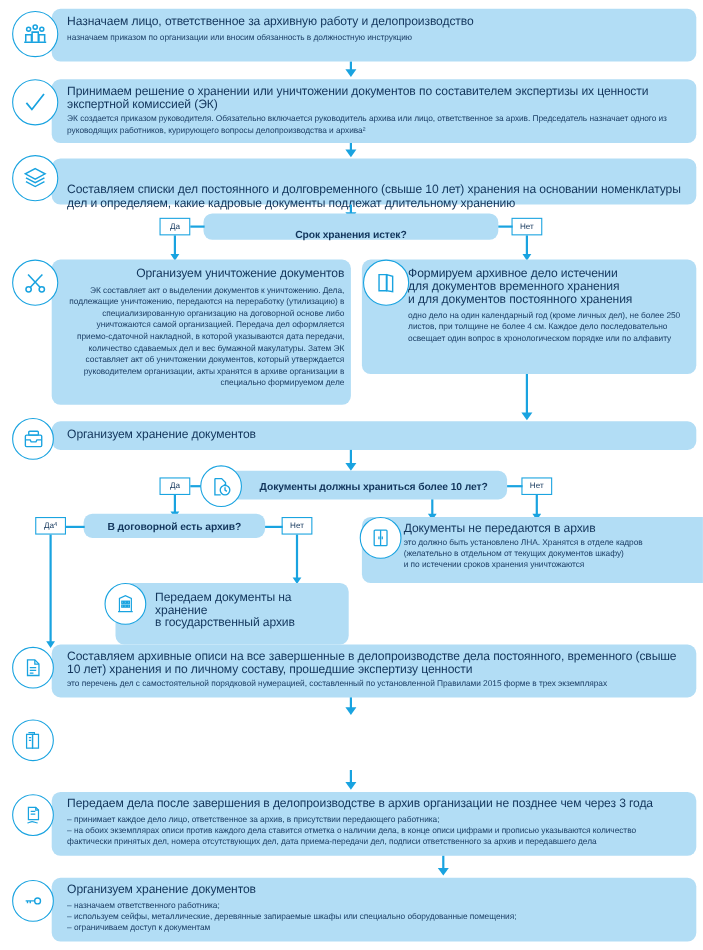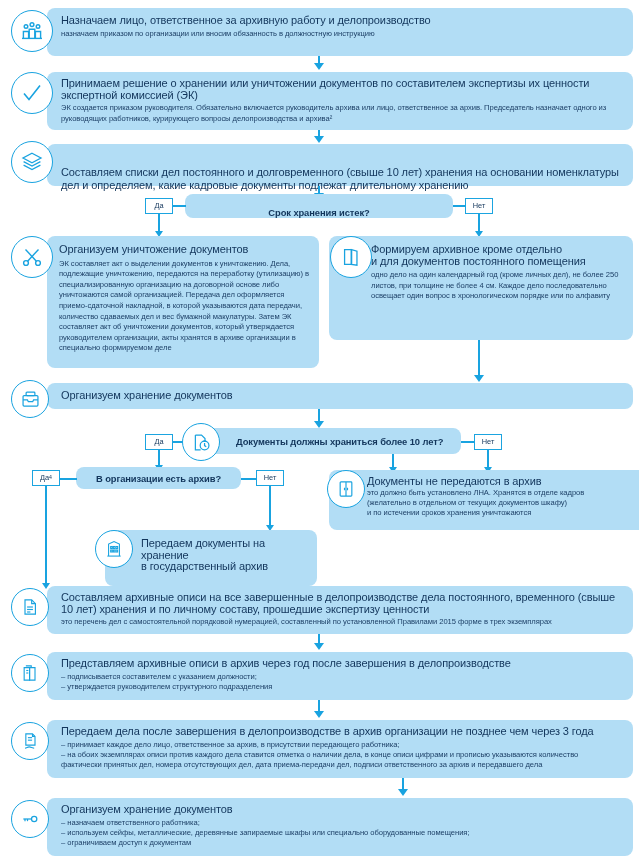--- a/index.html
+++ b/index.html
@@ -173,38 +173,39 @@
   <div class="arrow-sm" style="left:155px;top:231px;"></div>
 
   <div class="yn" style="left:465px;top:198px;width:28px;height:16px;">
     <span>Нет</span>
   </div>
   <div class="ln hl" style="left:453px;top:205px;width:13px;"></div>
   <div class="ln vl" style="left:478px;top:214px;height:20px;"></div>
   <div class="arrow-sm" style="left:475px;top:231px;"></div>
 
   <div class="block" style="left:47px;top:236px;width:272px;height:132px;">
-    <div class="pad" style="padding-left:12px;padding-top:8px;padding-right:6px;">
+    <div class="pad" style="padding-left:12px;padding-top:8px;padding-right:6px;text-align:right;">
       <div class="title">Организуем уничтожение документов</div>
       <div class="sub" style="margin-top:3px;line-height:10.6px;">ЭК составляет акт о выделении документов к уничтожению. Дела, подлежащие уничтожению, передаются на переработку (утилизацию) в специализированную организацию на договорной основе либо уничтожаются самой организацией. Передача дел оформляется приемо-сдаточной накладной, в которой указываются дата передачи, количество сдаваемых дел и вес бумажной макулатуры. Затем ЭК составляет акт об уничтожении документов, который утверждается руководителем организации, акты хранятся в архиве организации в специально формируемом деле</div>
     </div>
   </div>
   <div class="icon" style="left:11px;top:236px;width:42px;height:42px;">
     <svg width="24" height="24" viewBox="0 0 24 24" fill="none" stroke="#19a3e0" stroke-width="1.4">
       <circle cx="6" cy="18" r="2.4"></circle>
         <circle cx="18" cy="18" r="2.4"></circle>
       <path d="M7.6 16.2L18.5 4.5"></path>
         <path d="M16.4 16.2L5.5 4.5"></path>
     </svg>
   </div>
 
   <div class="block" style="left:329px;top:236px;width:304px;height:104px;">
     <div class="pad" style="padding-left:42px;padding-top:8px;padding-right:10px;">
-      <div class="title">Формируем архивное кроме отдельно</div>
-      <div class="title">и для документов постоянного помещения</div>
+      <div class="title">Формируем архивное дело истечении</div>
+      <div class="title">для документов временного хранения</div>
+      <div class="title">и для документов постоянного хранения</div>
       <div class="sub" style="margin-top:3px;line-height:10.6px;">одно дело на один календарный год (кроме личных дел), не более 250 листов, при толщине не более 4 см. Каждое дело последовательно освещает один вопрос в хронологическом порядке или по алфавиту</div>
     </div>
   </div>
   <div class="icon" style="left:330px;top:236px;width:42px;height:42px;">
     <svg width="22" height="22" viewBox="0 0 24 24" fill="none" stroke="#19a3e0" stroke-width="1.4">
       <path d="M5 4h7.5v16H5z"></path>
         <path d="M12.5 4l6 1.6V21l-6-1z"></path>
       <path d="M12.5 4v16"></path>
     </svg>
   </div>
@@ -252,21 +253,21 @@
     <span>Нет</span>
   </div>
   <div class="ln hl" style="left:461px;top:441px;width:14px;"></div>
   <div class="ln vl" style="left:487px;top:450px;height:20px;"></div>
   <div class="arrow-sm" style="left:484px;top:467px;"></div>
 
   <div class="ln vl" style="left:392px;top:454px;height:16px;"></div>
   <div class="arrow-sm" style="left:389px;top:467px;"></div>
 
   <div class="decision" style="left:76px;top:467px;width:165px;height:22px;">
-    <span class="qtext">В организации есть архив?</span>
+    <span class="qtext">В договорной есть архив?</span>
   </div>
   <div class="yn" style="left:32px;top:470px;width:28px;height:16px;">
     <span>Да</span>
       <sup>4</sup>
   </div>
   <div class="ln hl" style="left:60px;top:478px;width:17px;"></div>
   <div class="ln vl" style="left:45px;top:486px;height:100px;"></div>
   <div class="arrow-sm" style="left:42px;top:583px;"></div>
   <div class="yn" style="left:256px;top:470px;width:28px;height:16px;">
     <span>Нет</span>
@@ -323,27 +324,20 @@
         <path d="M14 3.5V8h4.5"></path>
       <path d="M8.5 12h7"></path>
         <path d="M8.5 15h7"></path>
         <path d="M8.5 18h4"></path>
     </svg>
   </div>
 
   <div class="ln vl" style="left:318px;top:634px;height:12px;"></div>
   <div class="arrow" style="left:314px;top:643px;"></div>
 
-  <div class="block" style="left:47px;top:652px;width:586px;height:48px;">
-    <div class="pad" style="padding-left:14px;padding-top:6px;">
-      <div class="title">Представляем архивные описи в архив через год после завершения в делопроизводстве</div>
-      <div class="sub" style="margin-top:2px;">– подписывается составителем с указанием должности;</div>
-      <div class="sub">– утверждается руководителем структурного подразделения</div>
-    </div>
-  </div>
   <div class="icon" style="left:11px;top:654px;width:38px;height:38px;">
     <svg width="20" height="20" viewBox="0 0 24 24" fill="none" stroke="#19a3e0" stroke-width="1.35">
       <path d="M5 5.5h6.5v15H5z"></path>
         <path d="M11.5 5.5H18v15h-6.5z"></path>
       <path d="M7 3.5h6.5v2"></path>
         <path d="M7.5 9h2.5"></path>
         <path d="M7.5 12h2.5"></path>
     </svg>
   </div>
 

